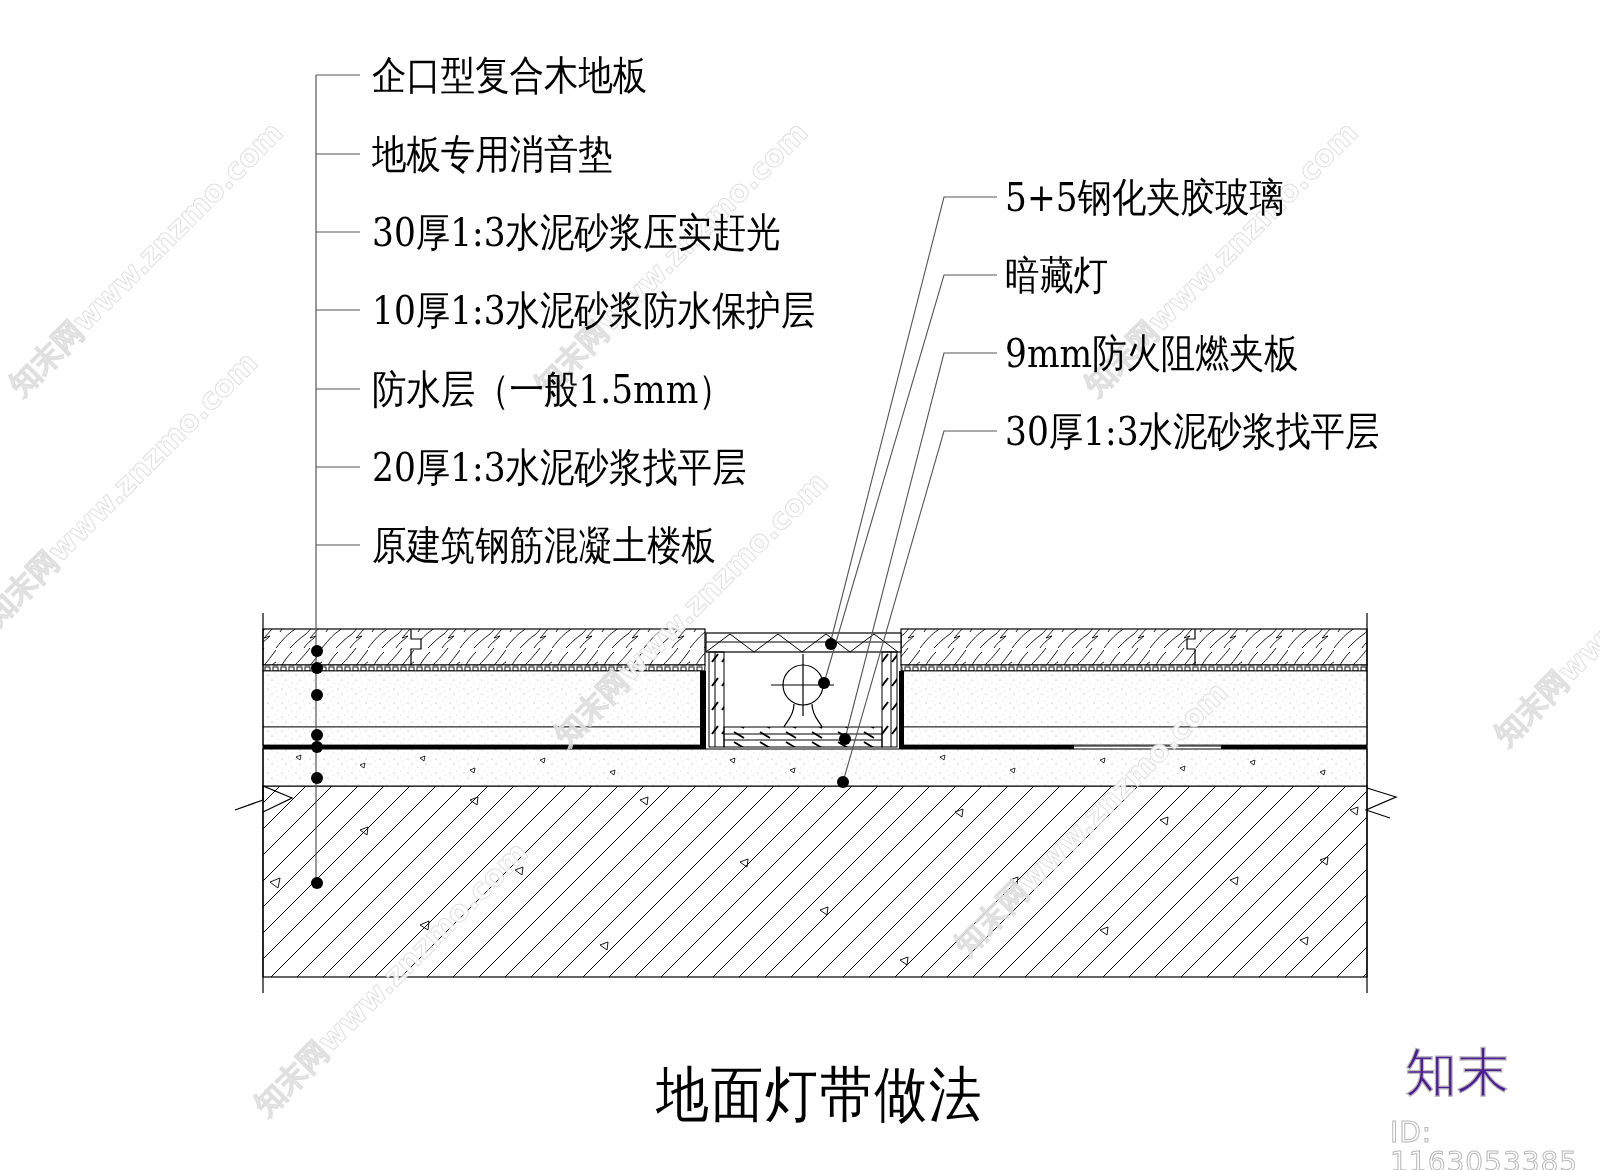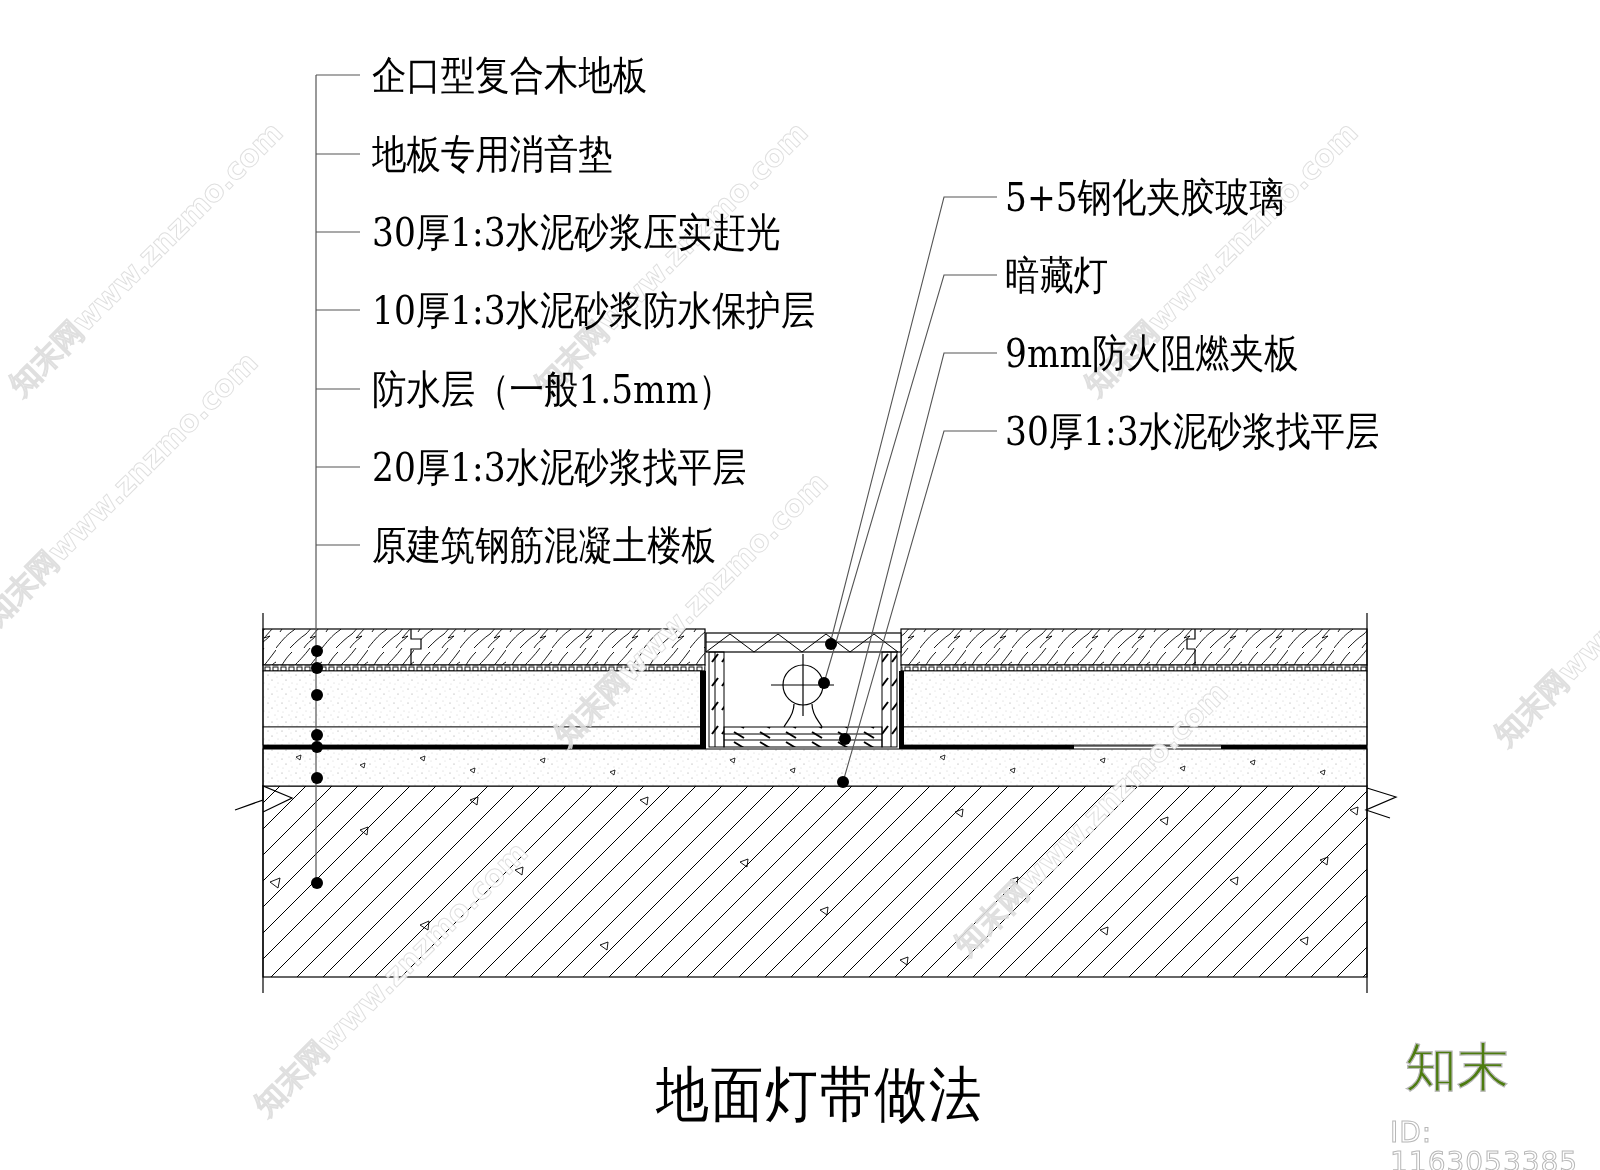--- a/index.html
+++ b/index.html
@@ -4,21 +4,21 @@
 <style>
   html, body { margin:0; padding:0; background:#ffffff; }
   body { width:1600px; height:1170px; position:relative; overflow:hidden;
          font-family:"DejaVu Serif", "Liberation Serif", serif; color:#000; }
   svg#drawing { position:absolute; left:0; top:0; }
   .lbl { position:absolute; font-size:40px; line-height:44px; white-space:nowrap;
          font-family:"DejaVu Serif","Liberation Serif",serif; transform:scaleX(0.86); transform-origin:left center; }
   .title { position:absolute; left:656px; top:1062px; font-size:60px; line-height:64px;
            font-family:"DejaVu Serif","Liberation Serif",serif; letter-spacing:2px; transform:scaleX(0.88); transform-origin:left center;}
   .brand { position:absolute; left:1405px; top:1044px; font-size:52px; line-height:56px;
-           color:#4d7c0f; -webkit-text-stroke:1.2px #b8b8b8; font-family:Liberation Mono, monospace; }
+           color:#4c1d95; -webkit-text-stroke:1.2px #b8b8b8; font-family:Liberation Sans, sans-serif; }
   .brand-id { position:absolute; left:1390px; top:1118px; font-size:28px; line-height:30px;
            color:#fff; -webkit-text-stroke:1px #b8b8b8; font-family:"DejaVu Sans",sans-serif; letter-spacing:1px;}
   .wm { position:absolute; font-size:30px; font-weight:bold; color:#fff;
         -webkit-text-stroke:1px #dcdcdc; white-space:nowrap; transform:rotate(-45deg);
         transform-origin:left center; font-family:"DejaVu Sans",sans-serif; opacity:0.9;}
 </style>
 </head>
 <body>
 
 <svg id="drawing" width="1600" height="1170" viewBox="0 0 1600 1170" xmlns="http://www.w3.org/2000/svg">

